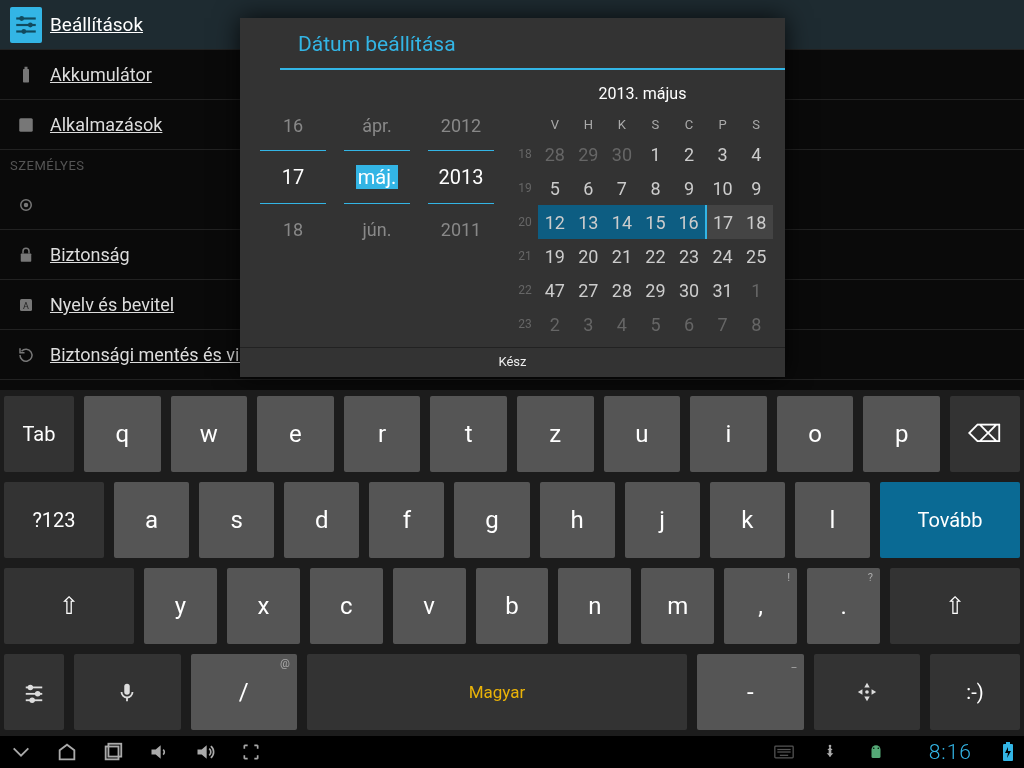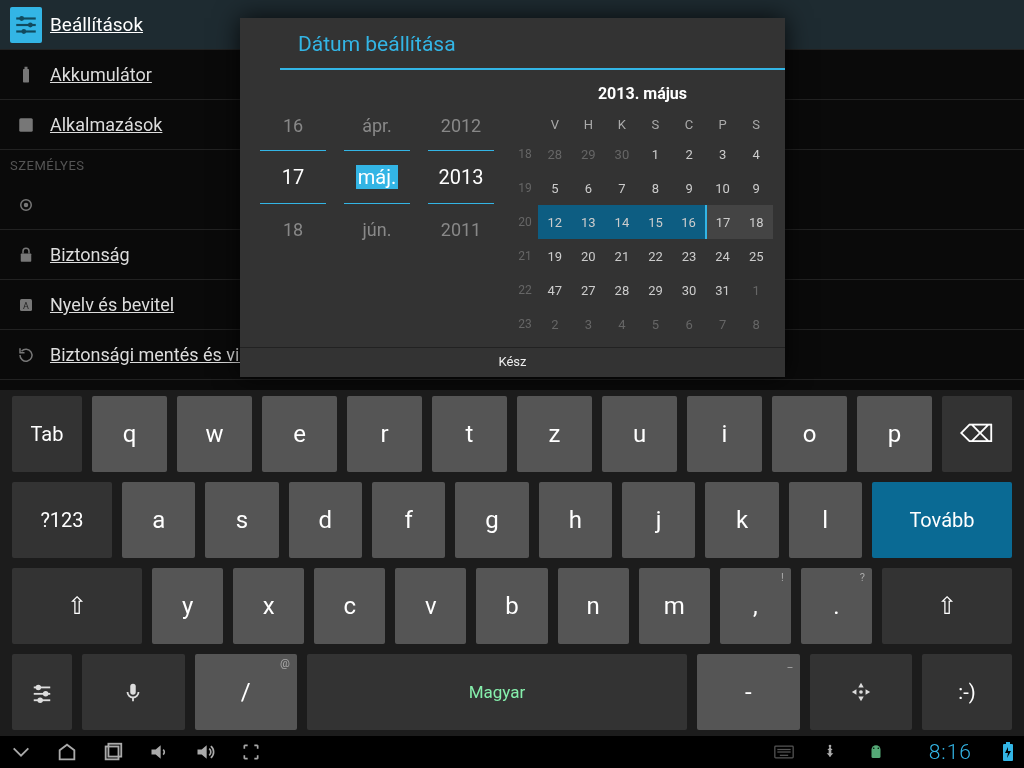--- a/index.html
+++ b/index.html
@@ -22,39 +22,39 @@
 .dlg-body { display: flex; padding: 12px 12px 6px; }
 .spinners { width: 250px; display: flex; gap: 18px; padding-top: 18px; justify-content: center; }
 .spin { width: 66px; text-align: center; }
 .spin .cell { height: 50px; display: flex; align-items: center; justify-content: center; font-size: 18px; }
 .spin .faded { color: #888; }
 .spin .cur { border-top: 1px solid #33b5e5; border-bottom: 1px solid #33b5e5; height: 54px; font-size: 20px; }
 .spin .cur.sel span { background: #33b5e5; padding: 0 2px; }
 
 
 .cal { flex: 1; font-size: 13px; color: #ccc; padding-left: 10px; }
-.cal-title { text-align: center; font-size: 16px; color: #fff; padding: 2px 0 8px; font-weight: bold; }
+.cal-title { text-align: center; font-size: 16px; color: #fff; padding: 2px 0 8px; }
 .cal table { width: 100%; border-collapse: collapse; table-layout: fixed; }
 .cal th.wn { width: 26px; }
 .cal th { font-weight: 400; color: #aaa; height: 26px; font-size: 13px; }
-.cal td { text-align: center; height: 34px; font-size: 13px; }
+.cal td { text-align: center; height: 34px; font-size: 18px; }
 .cal td.wn { color: #666; font-size: 12px; width: 26px; }
 .cal td.dim { color: #666; }
 .cal tr.hl td:not(.wn) { background: #0d5d82; }
 .cal td.today { background: #444 !important; border-left: 2px solid #33b5e5; }
 .cal td.after-today { background: #444 !important; }
 .dlg-foot { border-top: 1px solid #222; text-align: center; padding: 6px 0 8px; color: #eee; font-size: 13px; }
 
 
-.kbd { position: absolute; left: 0; right: 0; top: 390px; bottom: 32px; background: #1c1c1c; padding: 6px 12px; display: flex; flex-direction: column; gap: 10px; }
+.kbd { position: absolute; left: 0; right: 0; top: 390px; bottom: 32px; background: #1c1c1c; padding: 6px 4px; display: flex; flex-direction: column; gap: 10px; }
 .krow { display: flex; gap: 10px; flex: 1; }
 .key { background: #555; color: #fff; display: flex; align-items: center; justify-content: center; font-size: 24px; border-radius: 2px; position: relative; }
 .key.dark { background: #333; }
 .key.blue { background: #0a6a94; }
-.key.space { background: #333; color: #86efac; font-size: 17px; }
+.key.space { background: #333; color: #eab308; font-size: 17px; }
 .key .sup { position: absolute; top: 3px; right: 7px; font-size: 11px; color: #aaa; }
 .fn { font-size: 20px; }
 
 
 .nav { position: absolute; left: 0; right: 0; bottom: 0; height: 32px; background: #000; display: flex; align-items: center; padding: 0 10px; gap: 24px; }
 .nav .grow { flex: 1; }
 .nav-ic { color: #aaa; width: 22px; height: 22px; display: flex; align-items: center; justify-content: center; }
 .clock { color: #33b5e5; font-size: 21px; font-weight: 300; letter-spacing: 1px; margin-left: 18px; }
 .batt { color: #33b5e5; margin-left: 6px; }
 </style>

